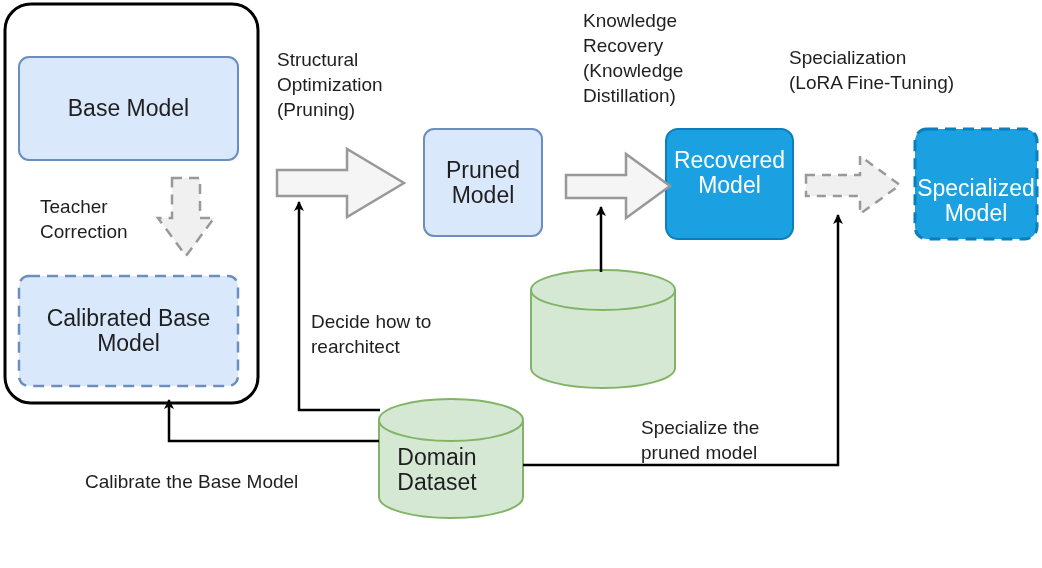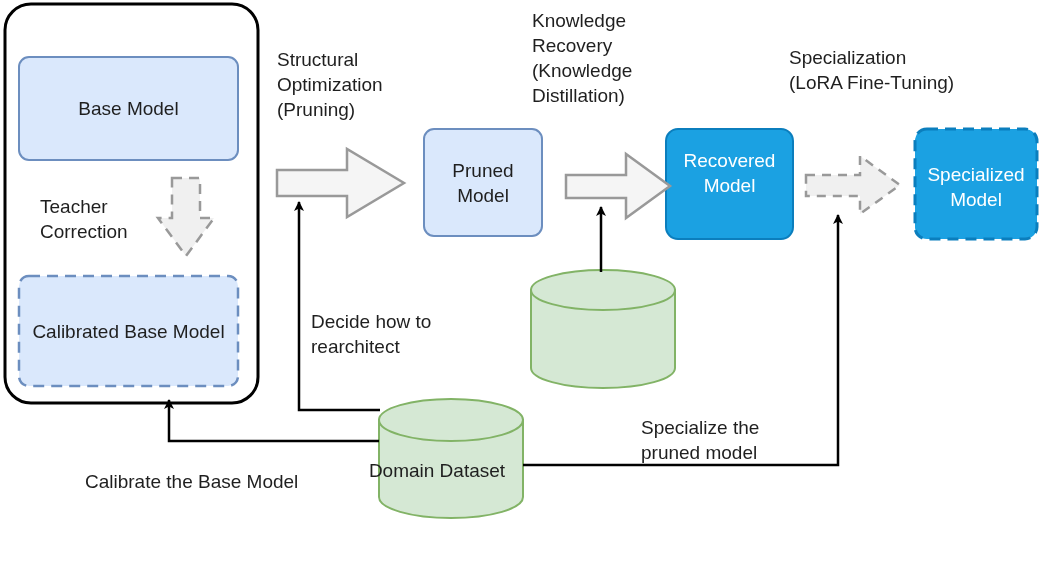--- a/index.html
+++ b/index.html
@@ -31,21 +31,21 @@
     line-height: 25px;
     white-space: pre-line;
     font-family: "Liberation Sans", sans-serif;
   }
   .boxtext {
     position: absolute;
     display: flex;
     align-items: center;
     justify-content: center;
     text-align: center;
-    font-size: 19px;
+    font-size: 23px;
     line-height: 25px;
     font-family: "Liberation Sans", sans-serif;
     pointer-events: none;
   }
   .dark-text { color: #1f1f1f; }
   .light-text { color: #ffffff; }
 </style>
 </head>
 <body>
 
@@ -103,32 +103,32 @@
 
   <div class="boxtext dark-text" style="left:19px; top:276px; width:219px; height:110px;">Calibrated Base
 Model</div>
 
   <div class="boxtext dark-text" style="left:424px; top:129px; width:118px; height:107px;">Pruned
 Model</div>
 
   <div class="boxtext light-text" style="left:666px; top:129px; width:127px; height:88px;">Recovered
 Model</div>
 
-  <div class="boxtext light-text" style="left:915px; top:132px; width:122px; height:110px;">Specialized
+  <div class="boxtext light-text" style="left:915px; top:146px; width:122px; height:110px;">Specialized
 Model</div>
 
 
   <div class="boxtext dark-text" style="left:359px; top:440px; width:156px; height:60px;">Domain
 Dataset</div>
 
   <div class="lbl" style="left:277px; top:47px;">Structural
 Optimization
 (Pruning)</div>
 
-  <div class="lbl" style="left:532px; top:8px;">Knowledge
+  <div class="lbl" style="left:583px; top:8px;">Knowledge
 Recovery
 (Knowledge
 Distillation)</div>
 
   <div class="lbl" style="left:789px; top:29px;margin-top:16px;">Specialization
 (LoRA Fine-Tuning)</div>
 
   <div class="lbl" style="left:40px; top:194px;">Teacher
 Correction</div>
 

